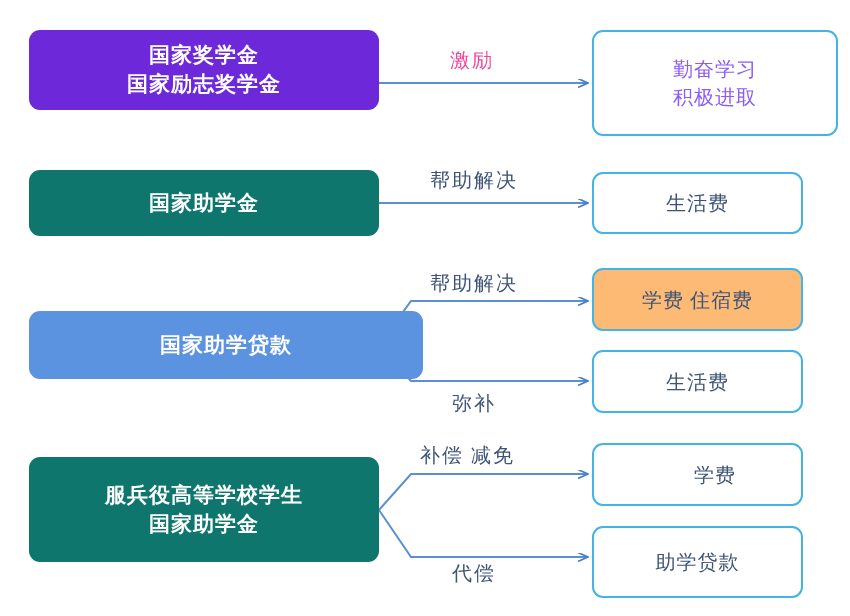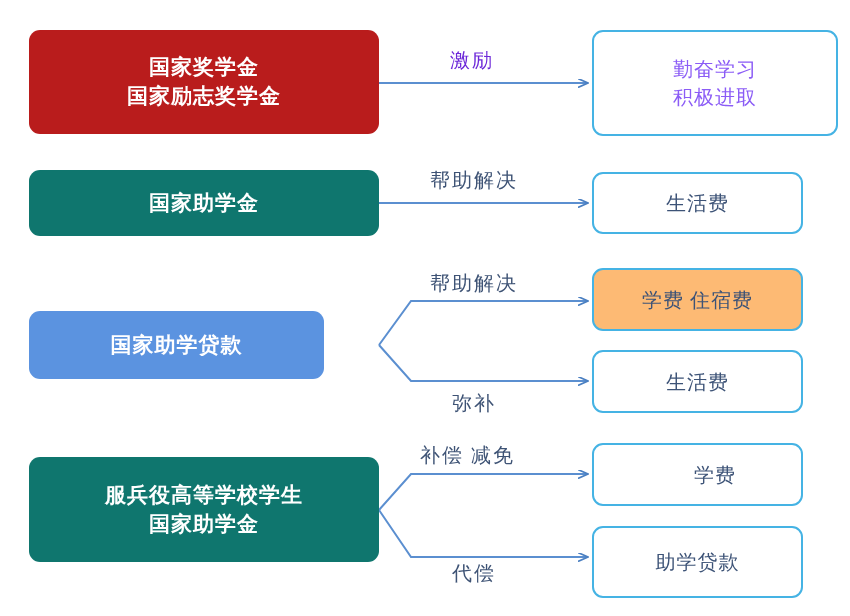--- a/index.html
+++ b/index.html
@@ -81,37 +81,37 @@
     <g id="edges-group">
         <path d="M 379 83 L 588 83" fill="none" stroke="#5B8FD0" stroke-width="2" marker-end="url(#arrowhead)"></path>
         <path d="M 379 203 L 588 203" fill="none" stroke="#5B8FD0" stroke-width="2" marker-end="url(#arrowhead)"></path>
         <path d="M 379 345 L 411 301 L 588 301" fill="none" stroke="#5B8FD0" stroke-width="2" marker-end="url(#arrowhead)"></path>
         <path d="M 379 345 L 411 381 L 588 381" fill="none" stroke="#5B8FD0" stroke-width="2" marker-end="url(#arrowhead)"></path>
         <path d="M 379 510 L 411 474 L 588 474" fill="none" stroke="#5B8FD0" stroke-width="2" marker-end="url(#arrowhead)"></path>
         <path d="M 379 510 L 411 557 L 588 557" fill="none" stroke="#5B8FD0" stroke-width="2" marker-end="url(#arrowhead)"></path>
       </g>
   </svg>
   <div id="nodes-layer">
-      <div class="src-box" style="left: 29px; top: 30px; width: 350px; height: 104px; font-size: 21px; background: #b91c1c; color: rgb(255, 255, 255);">
+      <div class="src-box" style="left: 29px; top: 30px; width: 350px; height: 80px; font-size: 21px; background: #6d28d9; color: rgb(255, 255, 255);">
         <div class="line">国家奖学金</div>
         <div class="line">国家励志奖学金</div>
       </div>
       <div class="dst-box" style="left: 592px; top: 30px; width: 246px; height: 106px; font-size: 20px; border-color: rgb(69, 179, 228); background: rgb(255, 255, 255); color: #8b5cf6;">
         <div class="line">勤奋学习</div>
         <div class="line">积极进取</div>
       </div>
-      <div class="edge-label" style="left: 450px; top: 47px; font-size: 20px; color: #6d28d9;">激励</div>
+      <div class="edge-label" style="left: 450px; top: 47px; font-size: 20px; color: #ec4899;">激励</div>
       <div class="src-box" style="left: 29px; top: 170px; width: 350px; height: 66px; font-size: 21px; background: #0f766e; color: rgb(255, 255, 255);">
         <div class="line">国家助学金</div>
       </div>
       <div class="dst-box" style="left: 592px; top: 172px; width: 211px; height: 62px; font-size: 20px; border-color: rgb(69, 179, 228); background: rgb(255, 255, 255); color: rgb(61, 83, 119);">
         <div class="line">生活费</div>
       </div>
       <div class="edge-label" style="left: 430px; top: 167px; font-size: 20px; color: rgb(62, 83, 117);">帮助解决</div>
-      <div class="src-box" style="left: 29px; top: 311px; width: 295px; height: 68px; font-size: 21px; background: rgb(91, 147, 224); color: rgb(255, 255, 255);">
+      <div class="src-box" style="left: 29px; top: 311px; width: 394px; height: 68px; font-size: 21px; background: rgb(91, 147, 224); color: rgb(255, 255, 255);">
         <div class="line">国家助学贷款</div>
       </div>
       <div class="dst-box" style="left: 592px; top: 268px; width: 211px; height: 63px; font-size: 20px; border-color: rgb(69, 179, 228); background: #fdba74; color: rgb(61, 83, 119);">
         <div class="line">学费  住宿费</div>
       </div>
       <div class="dst-box" style="left: 592px; top: 350px; width: 211px; height: 63px; font-size: 20px; border-color: rgb(69, 179, 228); background: rgb(255, 255, 255); color: rgb(61, 83, 119);">
         <div class="line">生活费</div>
       </div>
       <div class="edge-label" style="left: 430px; top: 270px; font-size: 20px; color: rgb(62, 83, 117);">帮助解决</div>
       <div class="edge-label" style="left: 452px; top: 390px; font-size: 20px; color: rgb(62, 83, 117);">弥补</div>

